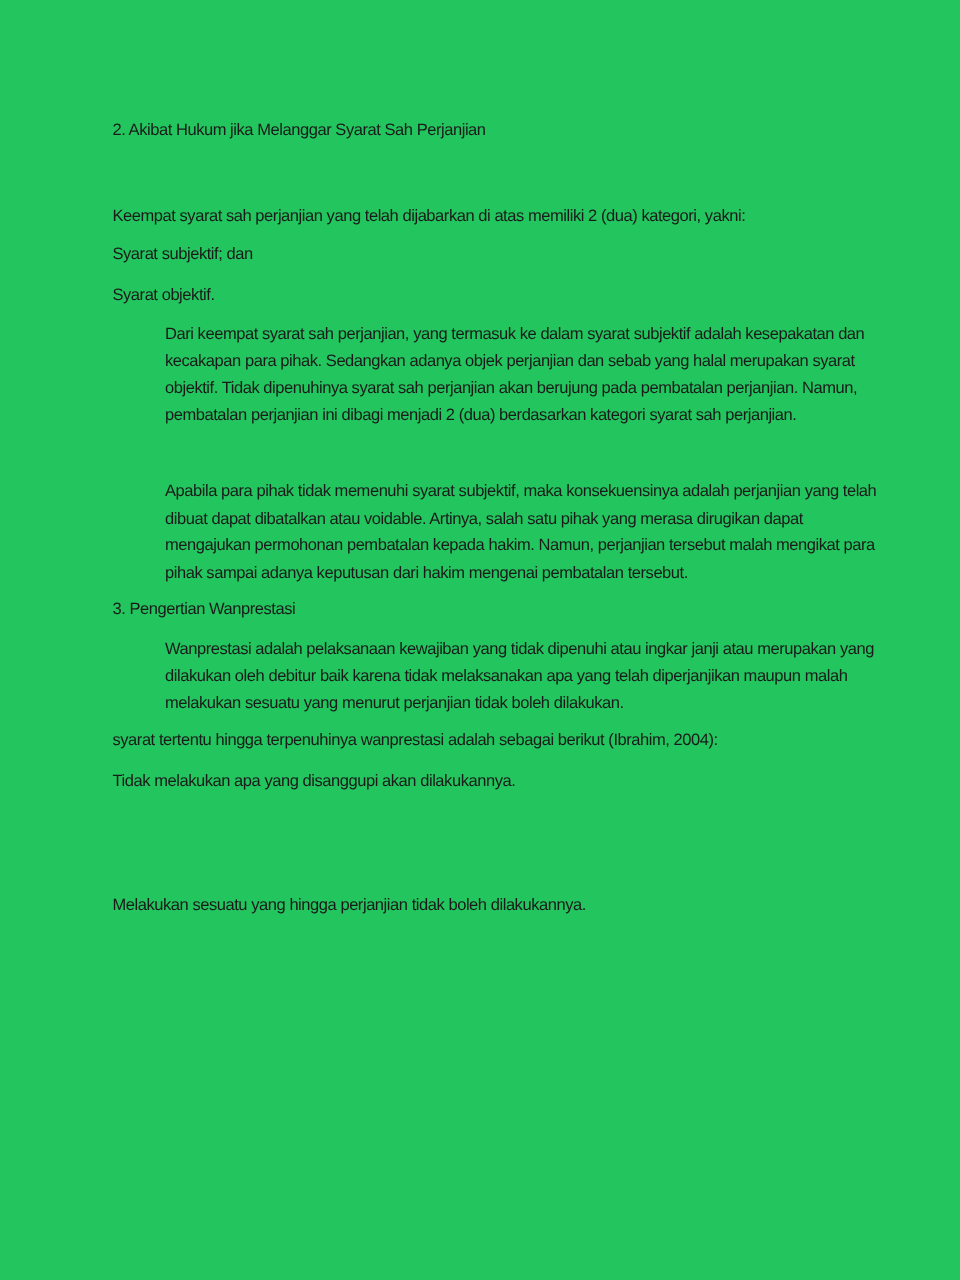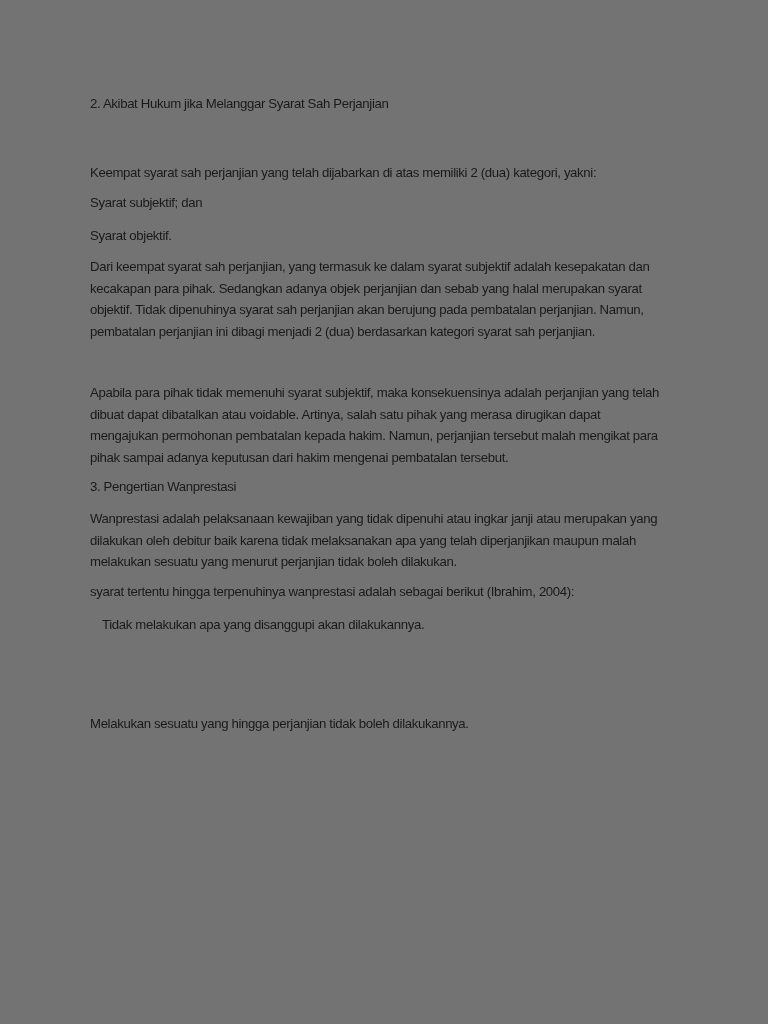--- a/index.html
+++ b/index.html
@@ -14,21 +14,21 @@
       overflow: hidden;
       font-family: "Liberation Sans", "DejaVu Sans", sans-serif;
       color: #1a1a1a;
     }
     .page {
       position: absolute;
       left: 0;
       top: 0;
       width: 768px;
       height: 1024px;
-      background: #737373;
+      background: #22c55e;
     }
     .line {
       position: absolute;
       left: 90px;
       font-size: 13.2px;
       line-height: 21px;
       white-space: nowrap;
       letter-spacing: -0.35px;
       transform-origin: left top;
     }
@@ -36,20 +36,21 @@
       position: absolute;
       left: 90px;
       width: 600px;
       font-size: 13.2px;
       line-height: 21.5px;
       letter-spacing: -0.35px;
     }
     .para span.row {
       display: block;
       white-space: nowrap;
+      margin-left: 42px;
     }
   </style>
 </head>
 <body>
 
 <div class="page">
 
   <div class="line" style="top:93px;">2. Akibat Hukum jika Melanggar Syarat Sah Perjanjian</div>
 
   <div class="line" style="top:127px;margin-top:35px;">Keempat syarat sah perjanjian yang telah dijabarkan di atas memiliki 2 (dua) kategori, yakni:</div>
@@ -75,17 +76,17 @@
   <div class="line" style="top:476px;">3. Pengertian Wanprestasi</div>
 
   <div class="para" style="top:508px;">
     <span class="row">Wanprestasi adalah pelaksanaan kewajiban yang tidak dipenuhi atau ingkar janji atau merupakan yang</span>
     <span class="row">dilakukan oleh debitur baik karena tidak melaksanakan apa yang telah diperjanjikan maupun malah</span>
     <span class="row">melakukan sesuatu yang menurut perjanjian tidak boleh dilakukan.</span>
   </div>
 
   <div class="line" style="top:581px;">syarat tertentu hingga terpenuhinya wanprestasi adalah sebagai berikut (Ibrahim, 2004):</div>
 
-  <div class="line" style="top:614px;margin-left:12px;">Tidak melakukan apa yang disanggupi akan dilakukannya.</div>
+  <div class="line" style="top:614px;">Tidak melakukan apa yang disanggupi akan dilakukannya.</div>
   <div class="line" style="top:713px;">Melakukan sesuatu yang hingga perjanjian tidak boleh dilakukannya.</div>
 
 
 </div>
 
 </body></html>

